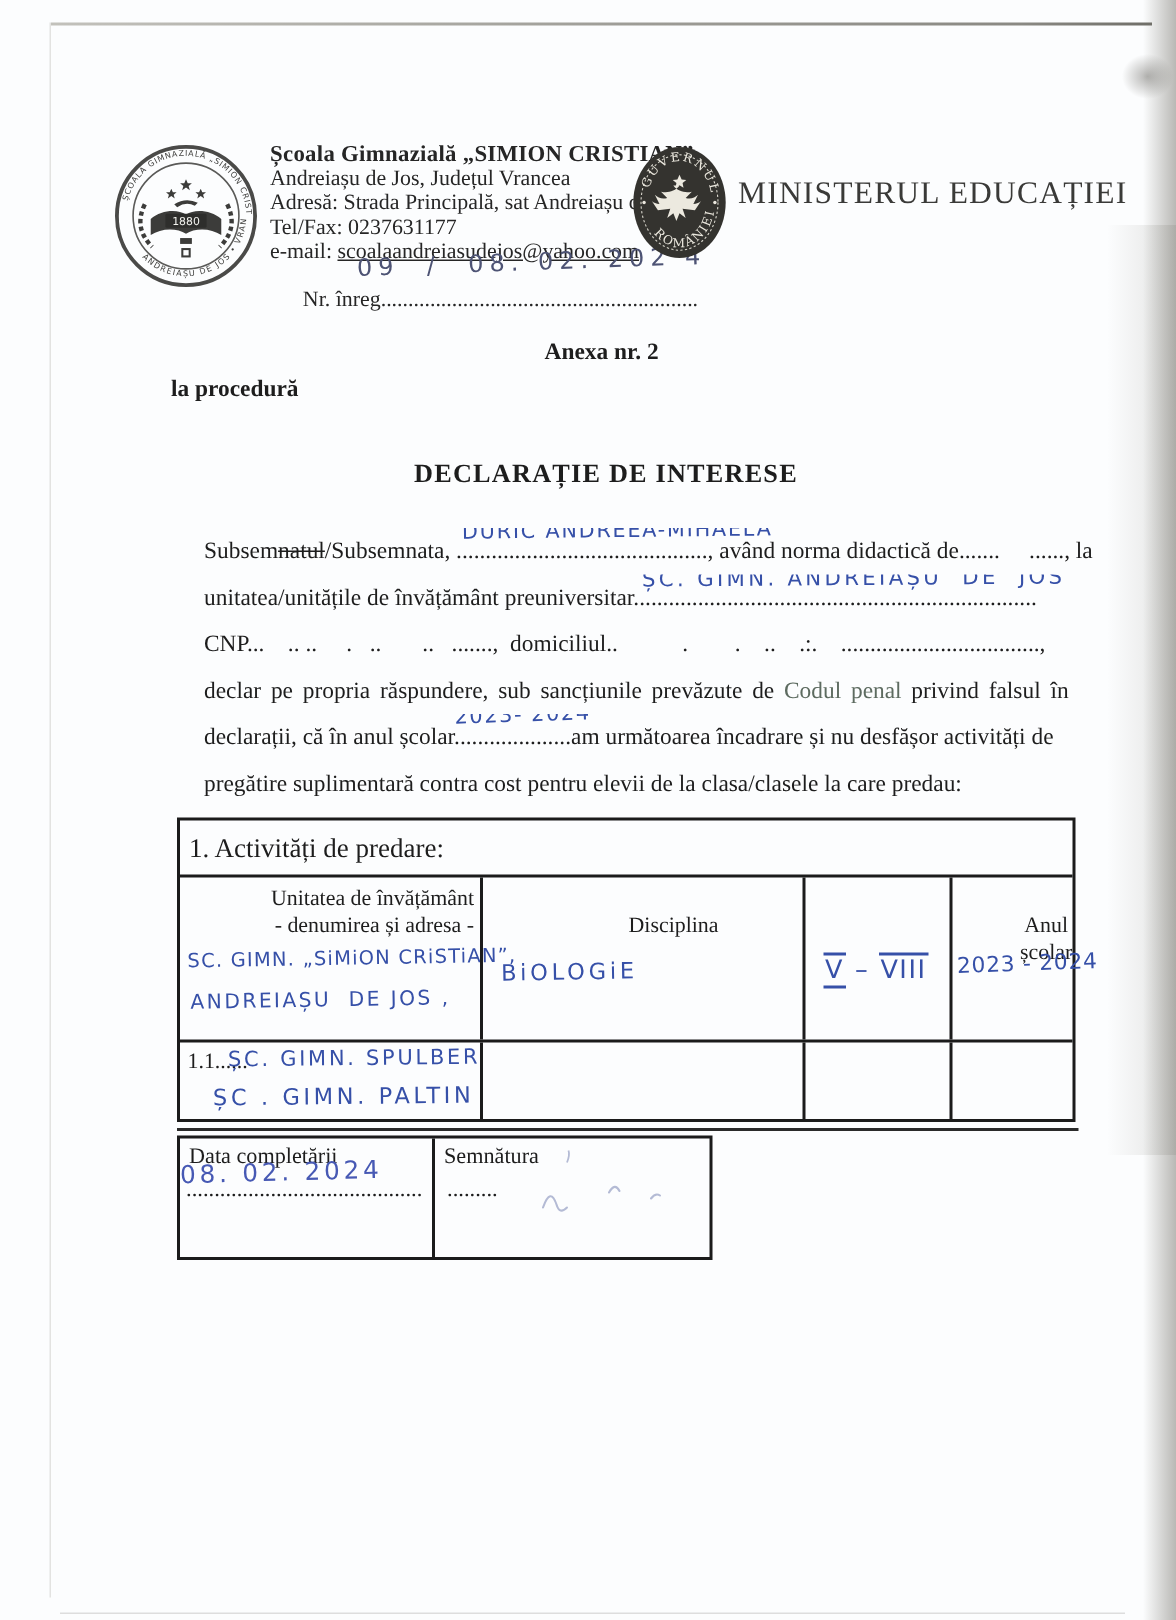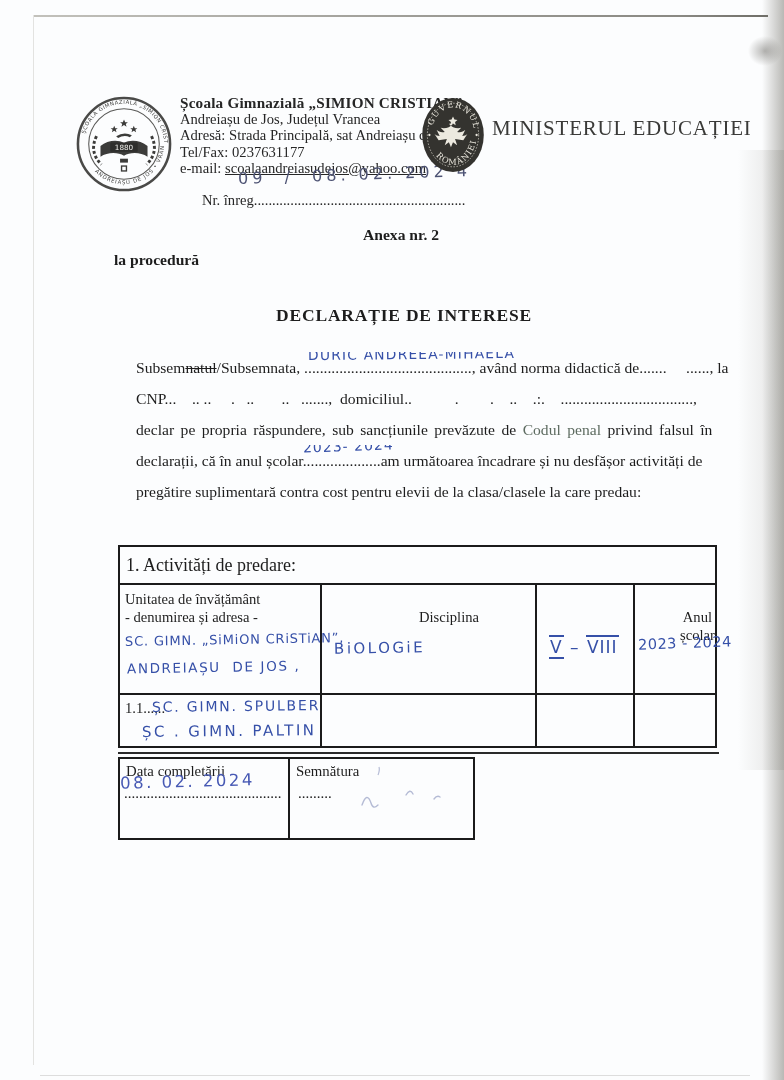--- a/index.html
+++ b/index.html
@@ -44,21 +44,21 @@
   .hand-over3{position:absolute;bottom:7px;left:0;font-size:14px;letter-spacing:1px;transform:rotate(-2deg);}
   
   .dtable{position:absolute;left:118px;top:545px;width:599px;box-sizing:border-box;
           border:2px solid #1b1b1b;background:transparent;}
   .t-row1{height:38px;border-bottom:2px solid #1b1b1b;padding:8px 6px 0 6px;box-sizing:border-box;font-size:18px;}
   .t-grid{display:grid;grid-template-columns:200px 215px 98px 1fr;}
   .t-grid .cell{position:relative;box-sizing:border-box;border-left:2px solid #1b1b1b;}
   .t-grid .cell:first-child{border-left:none;}
   .row-h{height:108px;}
   .row-b{height:51px;border-top:2px solid #1b1b1b;}
-  .cell .printed{font-size:14.6px;line-height:17.5px;padding:6px 4px 0 5px;}
+  .cell .printed{font-size:14.6px;line-height:17.5px;padding:6px 4px 0 5px;text-align:right;}
   .cell .printed.center{text-align:center;padding-top:24px;margin-left:40px;}
   .th-hand1{position:absolute;top:47px;left:5px;font-size:13px;letter-spacing:.8px;transform:rotate(-1deg);}
   .th-hand2{position:absolute;top:74px;left:7px;font-size:13.5px;letter-spacing:1.6px;transform:rotate(-1deg);}
   .td-disc{position:absolute;top:54px;left:12px;font-size:15px;letter-spacing:2.5px;transform:rotate(-1deg);}
   .td-clasa{position:absolute;top:52px;left:12px;font-size:17px;letter-spacing:1px;}
   .td-an{position:absolute;top:50px;left:3px;font-size:14.5px;letter-spacing:.5px;transform:rotate(-2deg);}
   .ovl{border-top:2px solid #3650a8;padding:0 1px;}
   .unl{border-bottom:2px solid #3650a8;}
   .rb-label{font-size:14.6px;padding:5px 0 0 5px;}
   .rb-hand1{position:absolute;top:3px;left:32px;font-size:14px;letter-spacing:1.8px;transform:rotate(-.6deg);}
@@ -151,20 +151,21 @@
   </svg>
 
   <div class="ministry">MINISTERUL EDUCAȚIEI</div>
 
   <div class="annex">Anexa nr. 2</div>
   <div class="procedure">la procedură</div>
   <div class="doc-title">DECLARAȚIE DE INTERESE</div>
 
   <div class="para">
     <div class="bline"><span>Subsem</span><span class="strike">natul</span><span>/Subsemnata, </span><span class="fill"><span>...........................................</span><span class="hand hand-over">DURIC ANDREEA-MIHAELA</span></span><span>, având norma didactică de.......     ......, la</span></div>
+    <div class="bline"><span>unitatea/unitățile de învățământ preuniversitar.</span><span class="fill"><span>....................................................................</span><span class="hand hand-over2">ȘC. GIMN. ANDREIAȘU  DE  JOS</span></span></div>
     <div class="bline"><span>CNP...    .. ..     .   ..       ..   .......,  domiciliul..           .        .    ..    .:.    ..................................,</span></div>
     <div class="bline spread"><span>declar pe propria răspundere, sub sancțiunile prevăzute de </span><span class="faded">Codul penal</span><span> privind falsul în</span></div>
     <div class="bline"><span>declarații, că în anul școlar</span><span class="fill"><span>....................</span><span class="hand hand-over3">2023- 2024</span></span><span>am următoarea încadrare și nu desfășor activități de</span></div>
     <div class="bline"><span>pregătire suplimentară contra cost pentru elevii de la clasa/clasele la care predau:</span></div>
   </div>
 
   <div class="dtable">
     <div class="t-row1">1. Activități de predare:</div>
     <div class="t-grid row-h">
       <div class="cell">

